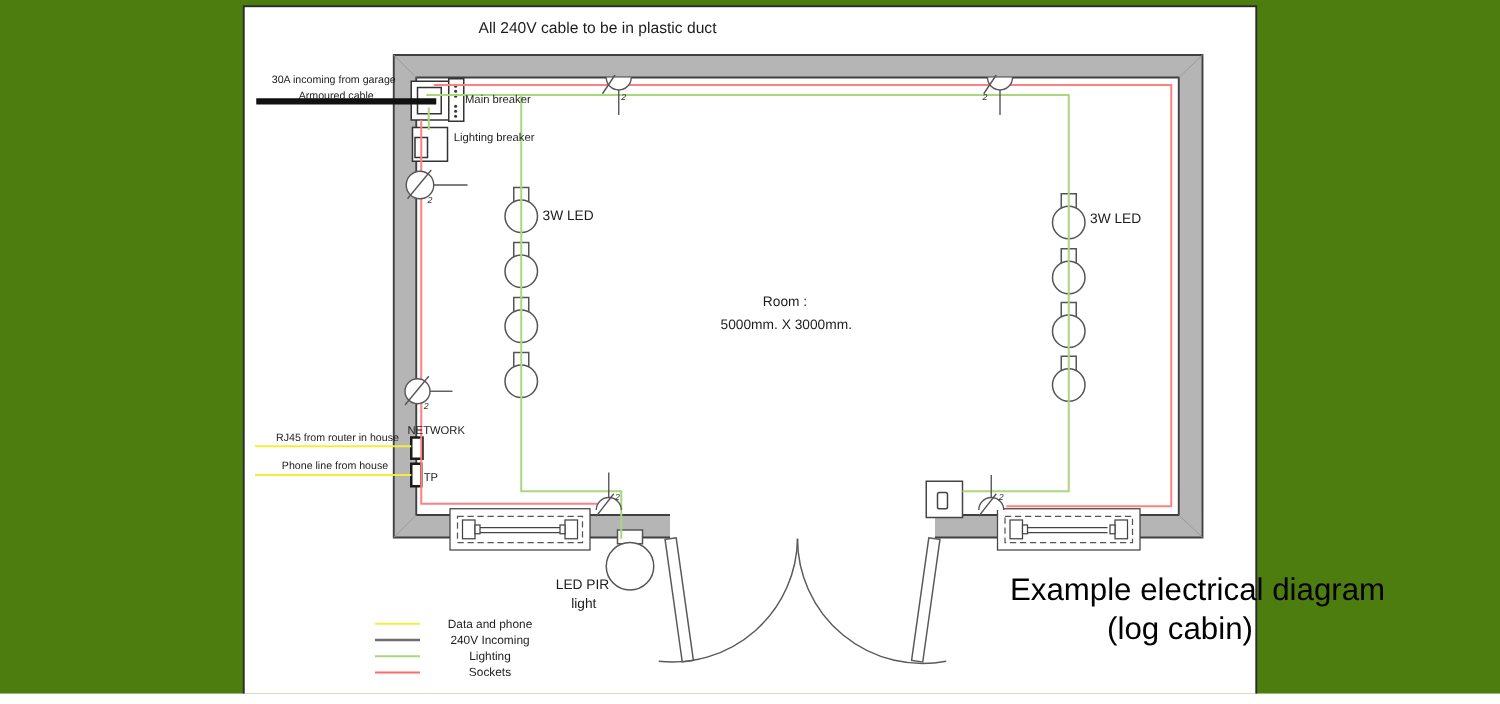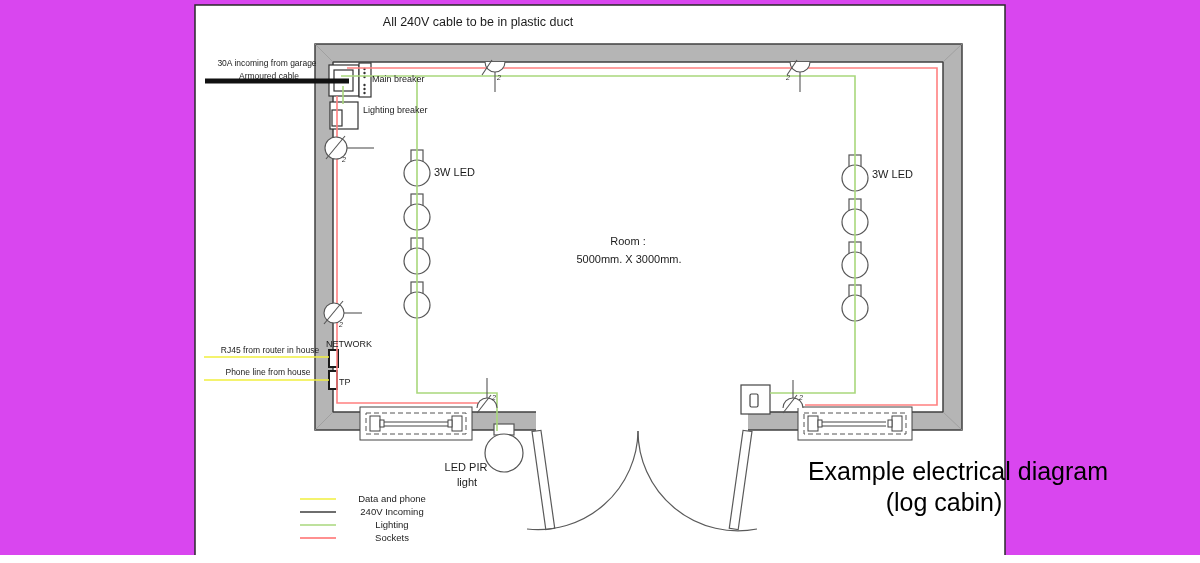--- a/index.html
+++ b/index.html
@@ -1,16 +1,16 @@
 <!DOCTYPE html>
 <html><head>
 <meta charset="utf-8">
 <style>
   html,body{margin:0;padding:0;background:#ffffff;}
-  .canvas{position:relative;width:1200px;height:555px;background:#d946ef;overflow:hidden;}
+  .canvas{position:relative;width:1200px;height:555px;background:#4d7c0f;overflow:hidden;}
   svg{position:absolute;left:0;top:0;font-family:"Liberation Sans", sans-serif;}
   text{fill:#1c1c1c;}
   .small{font-size:9px;}
   .tiny{font-size:8.5px;}
   .badge{font-size:7px;font-style:italic;fill:#333;}
   .mid{font-size:11px;}
   .title{font-size:12.5px;}
   .caption{font-size:25px;fill:#000;}
   .legendtext{font-size:9.5px;}
 </style>

